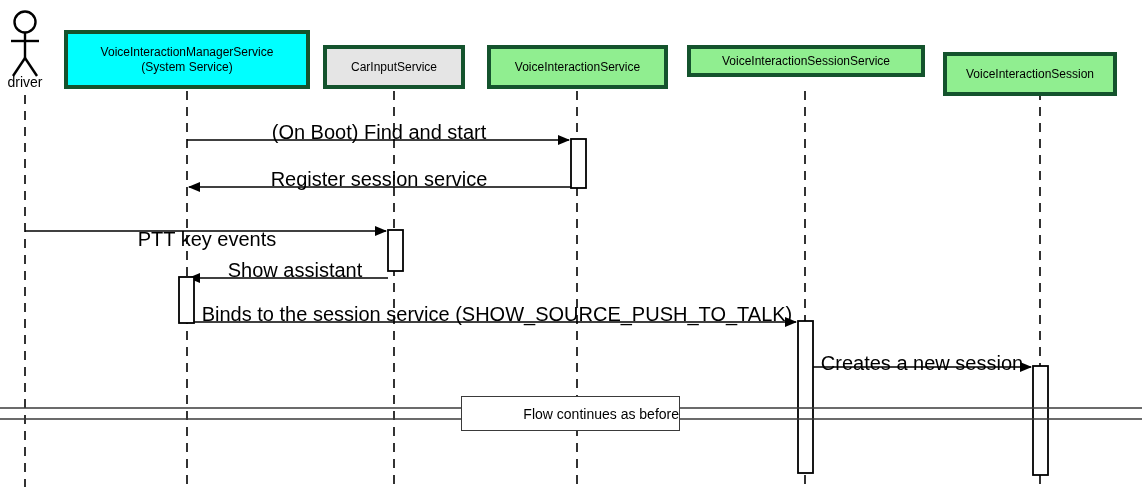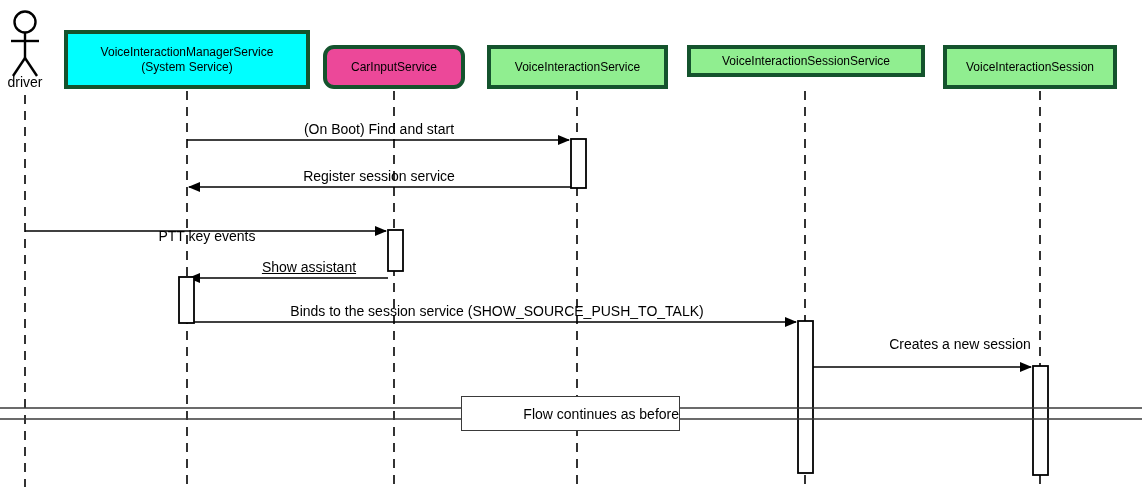--- a/index.html
+++ b/index.html
@@ -37,21 +37,21 @@
   }
   .actor-label {
     position: absolute;
     font-size: 14px;
     color: #000000;
     text-align: center;
     white-space: nowrap;
   }
   .msg-label {
     position: absolute;
-    font-size: 14px;
+    font-size: 20px;
     color: #000000;
     white-space: nowrap;
     text-align: center;
   }
   .divider-box {
     position: absolute;
     box-sizing: border-box;
     border: 1.5px solid #3a3a3a;
     background: #ffffff;
     display: flex;
@@ -121,45 +121,45 @@
 
   <div class="actor-label" style="left:0px; top:74px; width:50px;">driver</div>
 
   <div class="participant-box" style="left:64px; top:30px; width:246px; height:59px; background:#00FFFF;">
     <div>
       <div>VoiceInteractionManagerService</div>
       <div>(System Service)</div>
     </div>
   </div>
 
-  <div class="participant-box" style="left:323px; top:45px; width:142px; height:44px; background:#ec4899;border-radius:11px;">
+  <div class="participant-box" style="left:323px; top:45px; width:142px; height:44px; background:#e5e5e5;">
     <div>CarInputService</div>
   </div>
 
   <div class="participant-box" style="left:487px; top:45px; width:181px; height:44px; background:#90EE90;">
     <div>VoiceInteractionService</div>
   </div>
 
   <div class="participant-box" style="left:687px; top:45px; width:238px; height:32px; background:#90EE90;">
     <div>VoiceInteractionSessionService</div>
   </div>
 
-  <div class="participant-box" style="left:943px; top:45px; width:174px; height:44px; background:#90EE90;">
+  <div class="participant-box" style="left:943px; top:52px; width:174px; height:44px; background:#90EE90;">
     <div>VoiceInteractionSession</div>
   </div>
 
   <div class="msg-label" style="left:179px; top:121px; width:400px;">(On Boot) Find and start</div>
 
   <div class="msg-label" style="left:179px; top:168px; width:400px;">Register session service</div>
 
   <div class="msg-label" style="left:25px; top:212px; width:364px;margin-top:16px;">PTT key events</div>
 
-  <div class="msg-label" style="left:209px; top:259px; width:200px;text-decoration:underline;">Show assistant</div>
+  <div class="msg-label" style="left:195px; top:259px; width:200px;">Show assistant</div>
 
   <div class="msg-label" style="left:197px; top:303px; width:600px;">Binds to the session service (SHOW_SOURCE_PUSH_TO_TALK)</div>
 
-  <div class="msg-label" style="left:813px; top:336px; width:218px;padding-left:38px;">Creates a new session</div>
+  <div class="msg-label" style="left:813px; top:352px; width:218px;">Creates a new session</div>
 
   <div class="divider-box" style="left:461px; top:396px; width:219px; height:35px;">
     <span>Flow continues as before</span>
   </div>
 
 </div>
 
 </body></html>

